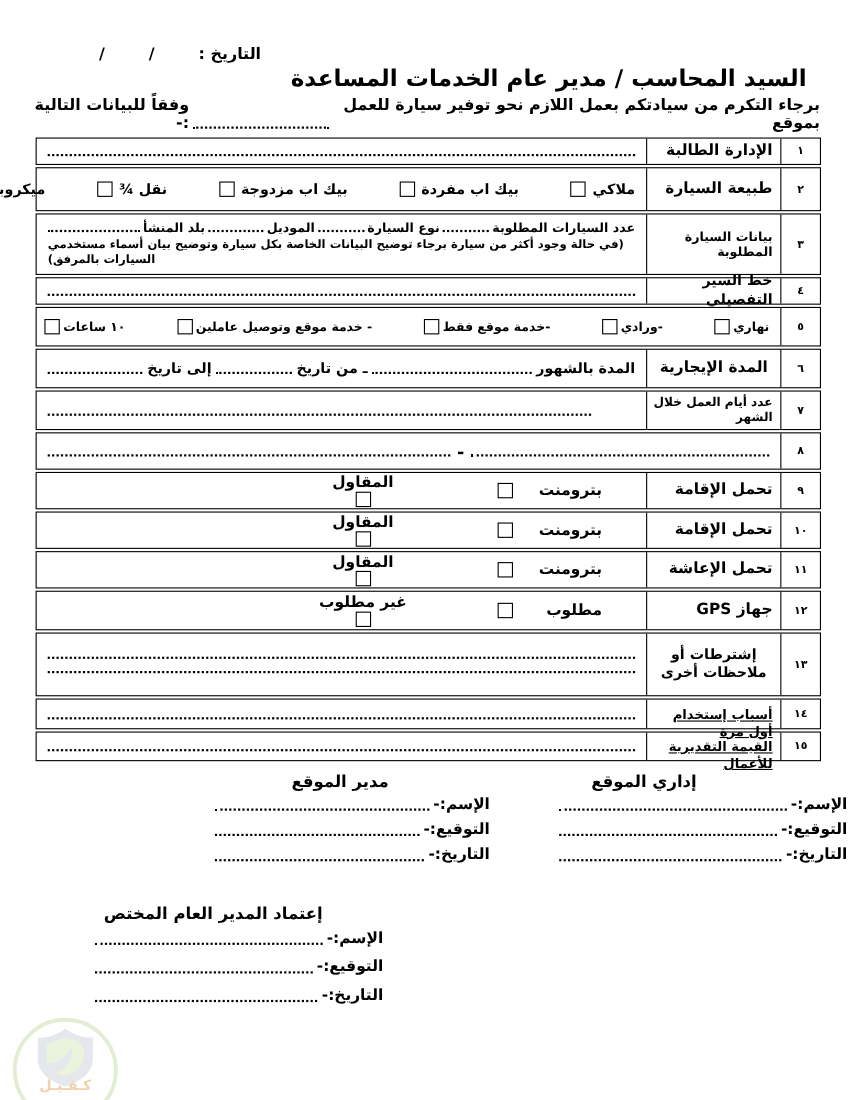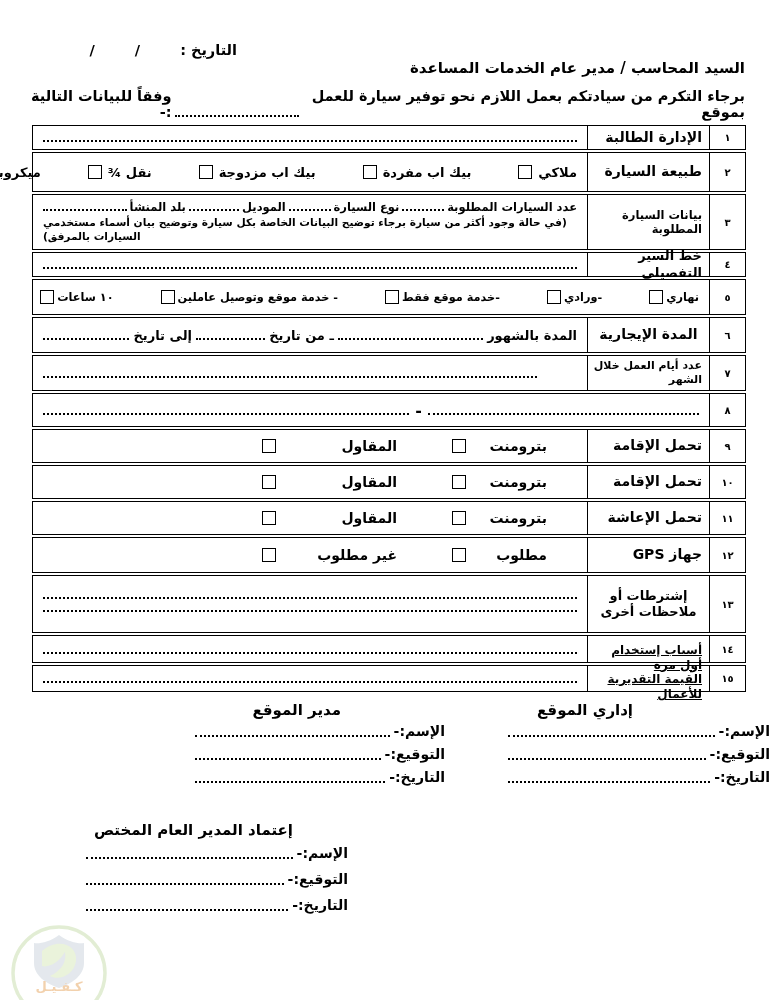--- a/index.html
+++ b/index.html
@@ -3,21 +3,21 @@
 <meta charset="utf-8">
 <style>
   * { margin:0; padding:0; box-sizing:border-box; }
   html,body { background:#e8e8e8; }
   body { font-family:"DejaVu Sans", sans-serif; color:#000; }
   .page { position:relative; width:773px; height:1000px; margin:0 auto; background:#fff; overflow:hidden; direction:rtl; }
 
   
   .date-line { position:absolute; top:42px; right:536px; display:flex; gap:40px;
                font-weight:bold; font-size:14.5px; }
-  .addressee { position:absolute; top:59px; right:28px; font-weight:bold; font-size:15px; }
+  .addressee { position:absolute; top:59px; right:40px; font-weight:bold; font-size:21px; }
   .intro { position:absolute; top:88px; right:28px; width:718px; display:flex;
            align-items:flex-end; font-weight:bold; font-size:14.5px; }
   .intro .dots { height:5px; width:136px; margin:0 3px 3px 3px; }
 
   
   .vtable { position:absolute; top:125px; right:27px; width:714px; }
   .trow { display:flex; direction:rtl; border:1.6px solid #000; margin-bottom:2px;
           background:#fff; align-items:stretch; }
   .c-num { width:36px; flex:none; border-left:1.6px solid #000; display:flex;
            align-items:center; justify-content:center; font-size:10px; font-weight:bold; }
@@ -35,21 +35,21 @@
   .opts-spread { justify-content:space-between; }
   .opt { display:flex; align-items:center; gap:6px; white-space:nowrap;margin-left:47px; }
   .opt-tight { gap:3px; }
 
   .fieldline { display:flex; align-items:center; width:100%; font-size:11.5px; gap:3px; white-space:nowrap; }
   .fieldline .dots { height:8px; }
   .note { font-size:10.6px; font-weight:bold; width:100%; text-align:left; padding:2px 3px 0 0; line-height:1.3; }
 
   .slot { display:flex; align-items:center; justify-content:space-between; }
   .slot.s1 { width:95px; }
-  .slot.s2 { width:135px; margin-right:55px; }
+  .slot.s2 { width:135px; margin-right:55px;flex-direction:column; }
   .pr40 { padding-right:40px; }
   .dotline { width:100%; height:2px; border-bottom:2.2px dotted #000; }
   .sep { padding:0 6px; }
   .u { text-decoration:underline;margin-top:17px; }
 
   .fs14 { font-size:14px; } .fs135 { font-size:13px; } .fs13 { font-size:13px; }
   .fs12 { font-size:12px; } .fs115 { font-size:11.5px; } .fs11 { font-size:11px;margin-left:40px; }
   .fs105 { font-size:10.5px; }
 
   .r1{height:25px;} .r2{height:40px;} .r3{height:56px;} .r4{height:25px;}
@@ -303,21 +303,21 @@
           <span class="u">القيمة التقديرية للأعمال</span>
         </div>
       <div class="c-content">
           <span class="dots grow"></span>
         </div>
     </div>
 
   </div>
 
   <div class="sig-head" style="top:701px; right:140px;">إداري الموقع</div>
-  <div class="sig-head" style="top:701px; right:432px;">مدير الموقع</div>
+  <div class="sig-head" style="top:701px; right:420px;">مدير الموقع</div>
 
   <div class="sig-row" style="top:723px; right:3px; width:262px;">
     <span class="sig-label">الإسم:-</span>
     <span class="dots"></span>
   </div>
   <div class="sig-row" style="top:746px; right:3px; width:262px;">
     <span class="sig-label">التوقيع:-</span>
     <span class="dots"></span>
   </div>
   <div class="sig-row" style="top:769px; right:3px; width:262px;">

